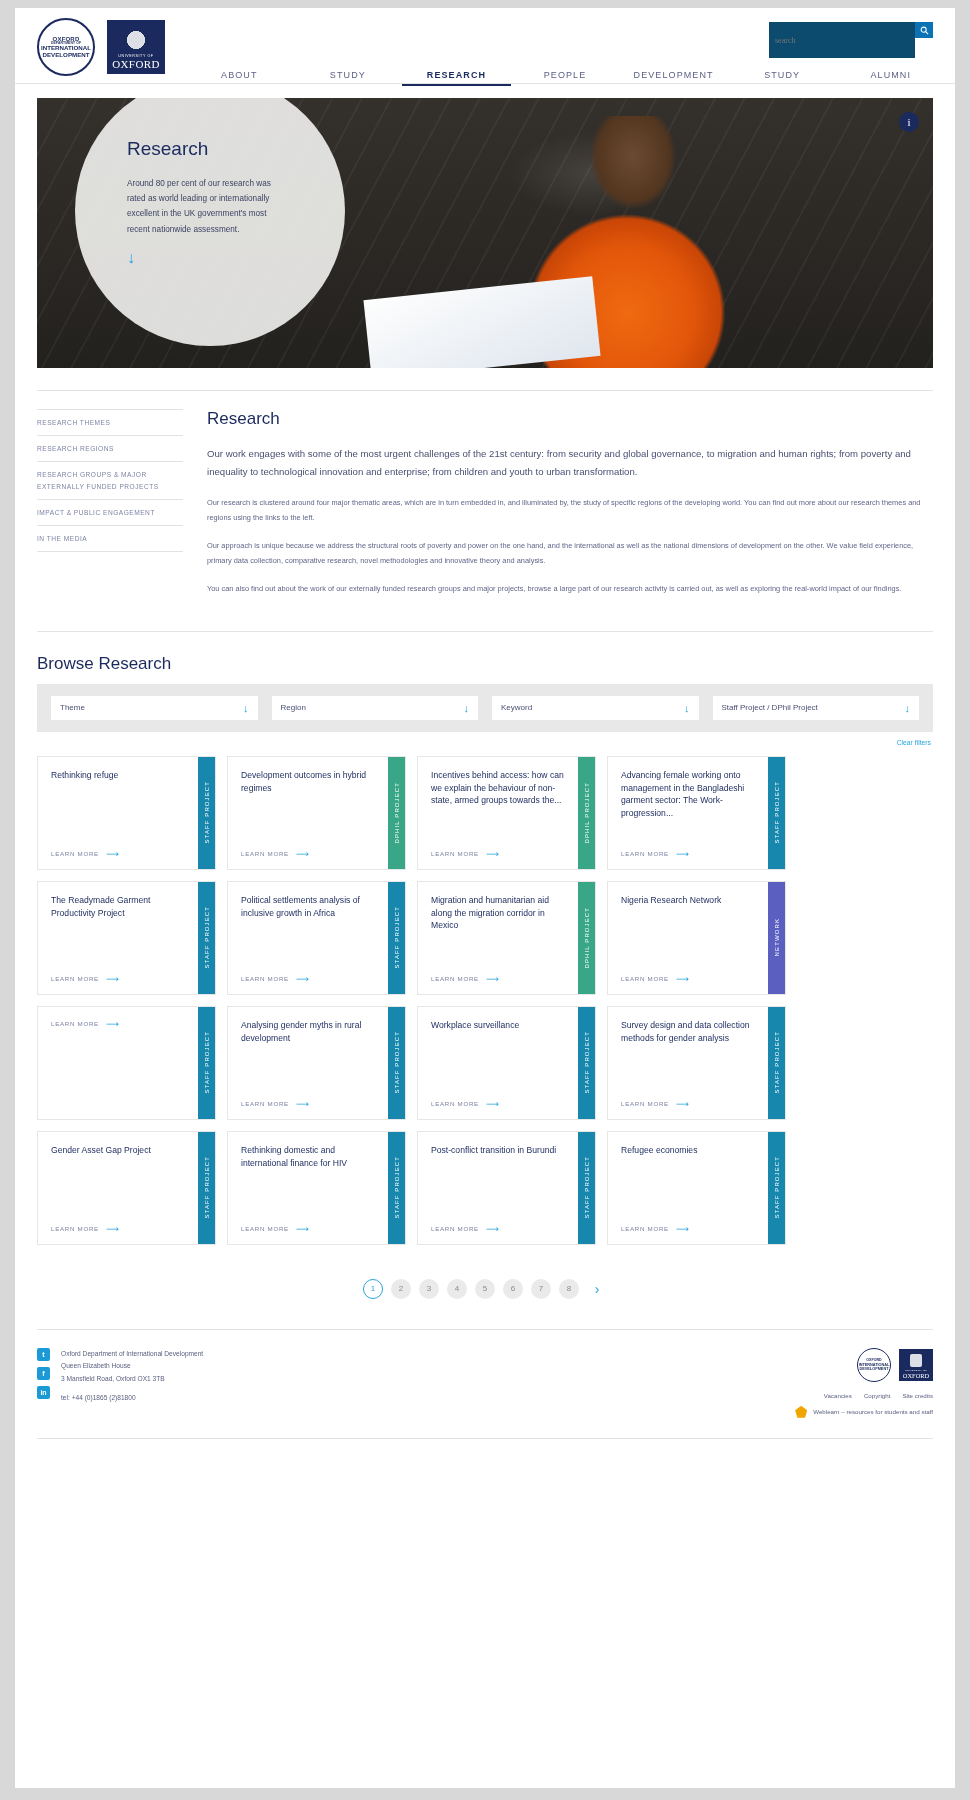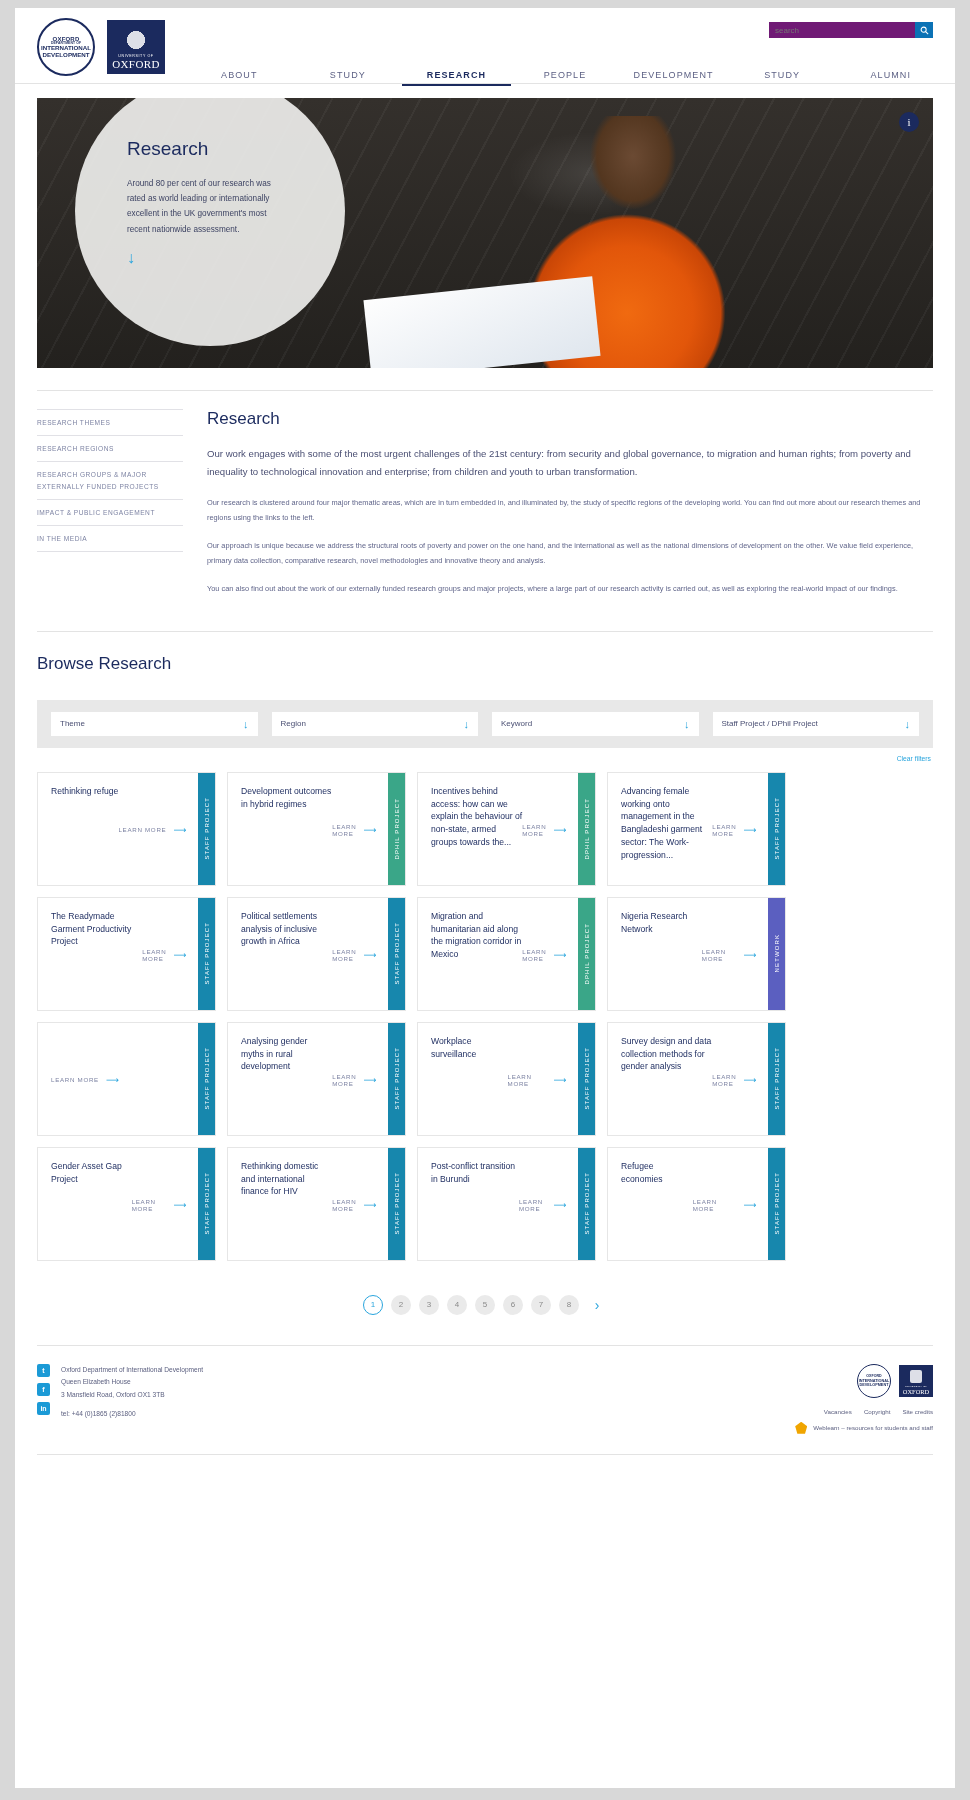--- a/index.html
+++ b/index.html
@@ -27,22 +27,22 @@
     position:absolute; left:92px; top:12px; width:58px; height:54px;
     background:#1b2a5e; color:#fff; display:flex; flex-direction:column;
     align-items:center; justify-content:flex-end; padding-bottom:4px;
   }
   .logo-ox .crest { width:20px; height:22px; border-radius:3px; background:#fff; opacity:.85; margin-bottom:3px;
     -webkit-mask-image:radial-gradient(circle,#000 60%,transparent 62%); }
   .logo-ox .uni { font-size:3.6px; letter-spacing:.6px; }
   .logo-ox .oxf { font-family:"Liberation Serif", serif; font-size:11px; letter-spacing:.4px; }
 
   .search-wrap { position:absolute; right:22px; top:14px; display:flex; }
-  .search-box { width:146px; height:16px; background:#701a75; border:none;
-    font-size:8px; color:#9a9a9a; padding:8px 6px; font-family:Liberation Sans, sans-serif; }
+  .search-box { width:146px; height:16px; background:#0c4a6e; border:none;
+    font-size:8px; color:#9a9a9a; padding:18px 6px; font-family:Liberation Serif, serif; }
   .search-btn { width:18px; height:16px; background:#0b72b5; border:none; cursor:pointer;
     display:flex; align-items:center; justify-content:center; }
 
   .nav { position:absolute; left:170px; right:10px; top:50px; display:flex; }
   .nav a { flex:1; text-align:center; font-size:9px; letter-spacing:1.1px;
     color:#5b5f83; text-decoration:none; padding-bottom:4px;margin-top:12px; }
   .nav a.active { color:#1b2a5e; font-weight:bold; border-bottom:2px solid #1b2a5e; }
 
   
   .hero { position:relative; margin:14px 22px 0 22px; height:270px; overflow:hidden;
@@ -73,31 +73,31 @@
   .side a { display:block; font-size:6.6px; letter-spacing:.5px; color:#7d83a3;
     text-decoration:none; padding:7px 0; border-bottom:1px solid #e1e1e6; line-height:1.7; }
   .side a:first-child { border-top:1px solid #e1e1e6; }
   .main { flex:1; }
   .main h2 { font-size:17px; color:#1b2a5e; font-weight:normal; margin-bottom:16px; }
   .lead { font-size:9.6px; line-height:1.85; color:#4a4f73; margin-bottom:16px; }
   .para { font-size:7.4px; line-height:1.95; color:#60658a; margin-bottom:14px; }
 
   
   .browse { margin:20px 22px 0 22px; border-top:1px solid #e3e3e3; padding-top:22px; }
-  .browse h2 { font-size:17px; color:#1b2a5e; font-weight:normal; margin-bottom:26px; }
+  .browse h2 { font-size:17px; color:#1b2a5e; font-weight:normal; margin-bottom:10px; }
   .filters { background:#e8e8e8; padding:12px 14px; display:flex; gap:14px; }
   .filter { flex:1; background:#fff; height:24px; display:flex; align-items:center;
     justify-content:space-between; padding:0 9px; }
   .filter span { font-size:8px; color:#4a4f73; }
   .filter .arr { font-size:11px; color:#2aa5dd; }
   .clear { text-align:right; font-size:6.8px; color:#2aa5dd; padding:7px 2px 10px 0; }
 
   .grid { display:flex; flex-wrap:wrap; gap:11px; }
   .card { width:179px; height:114px; background:#fff; border:1px solid #e6e6e6;
-    position:relative; display:flex; justify-content:space-between;
+    position:relative; display:flex; flex-direction:column; justify-content:space-between;
     padding:12px 28px 10px 13px; }
   .card .title { font-size:8.6px; line-height:1.5; color:#1b2a5e; }
   .card .more { font-size:6.2px; letter-spacing:.7px; color:#7d83a3; display:flex;
     align-items:center; gap:7px; }
   .card .more .a { color:#2aa5dd; font-size:9px; }
   .tab { position:absolute; right:0; top:0; bottom:0; width:17px; color:#fff;
     font-size:6px; letter-spacing:1.1px; display:flex; align-items:center; justify-content:center; }
   .tab span { writing-mode:vertical-rl; transform:rotate(180deg); }
 
   
@@ -192,21 +192,21 @@
         <a href="#">RESEARCH GROUPS &amp; MAJOR EXTERNALLY FUNDED PROJECTS</a>
         <a href="#">IMPACT &amp; PUBLIC ENGAGEMENT</a>
         <a href="#">IN THE MEDIA</a>
       </div>
     <div class="main">
       <h2>Research</h2>
       <div class="lead">Our work engages with some of the most urgent challenges of the 21st century: from security and global governance, to migration and human rights; from poverty and inequality to technological innovation and enterprise; from children and youth to urban transformation.</div>
       <div id="paras">
           <div class="para">Our research is clustered around four major thematic areas, which are in turn embedded in, and illuminated by, the study of specific regions of the developing world. You can find out more about our research themes and regions using the links to the left.</div>
           <div class="para">Our approach is unique because we address the structural roots of poverty and power on the one hand, and the international as well as the national dimensions of development on the other. We value field experience, primary data collection, comparative research, novel methodologies and innovative theory and analysis.</div>
-          <div class="para">You can also find out about the work of our externally funded research groups and major projects, where a large part of our research activity is carried out, as well as exploring the real-world impact of our findings.</div>
+          <div class="para">You can also find out about the work of our externally funded research groups and major projects, browse a large part of our research activity is carried out, as well as exploring the real-world impact of our findings.</div>
         </div>
     </div>
   </div>
 
   <div class="browse">
     <h2>Browse Research</h2>
     <div class="filters" id="filters">
         <div class="filter">
      <span>Theme</span>
      <span class="arr">↓</span>

